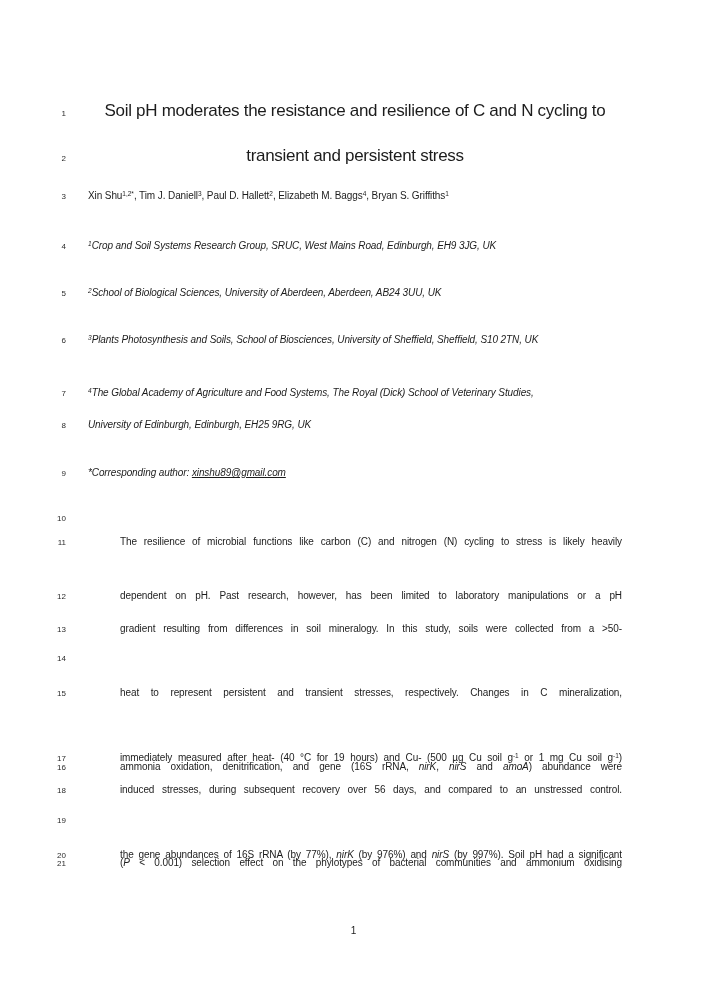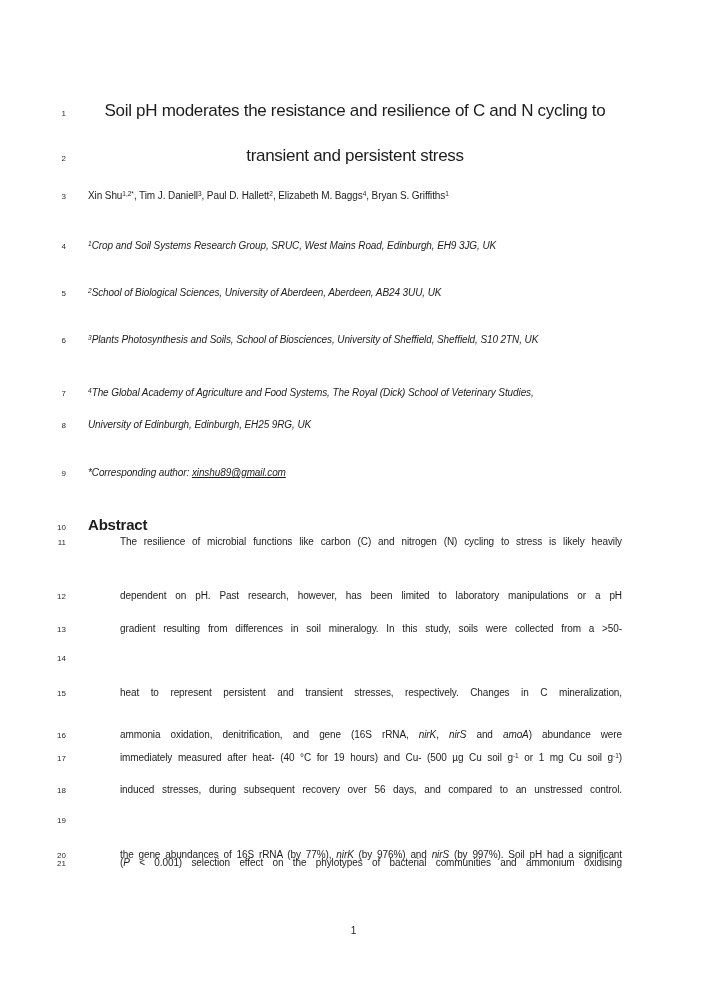--- a/index.html
+++ b/index.html
@@ -134,21 +134,20 @@
 
   <div class="line" style="top:466px">
     <span class="lineno">9</span>
     <span class="content it">
       <span>*Corresponding author: </span><span class="link">xinshu89@gmail.com</span>
     </span>
   </div>
 
   <div class="line" style="top:514px">
     <span class="lineno">10</span>
-    <span class="content heading-text">Abstract</span>
   </div>
 
   <div class="line" style="top:535px">
     <span class="lineno">11</span>
     <span class="content justify">The resilience of microbial functions like carbon (C) and nitrogen (N) cycling to stress is likely heavily</span>
   </div>
 
   <div class="line" style="top:589px">
     <span class="lineno">12</span>
     <span class="content justify">dependent on pH. Past research, however, has been limited to laboratory manipulations or a pH</span>
@@ -161,21 +160,21 @@
 
   <div class="line" style="top:654px">
     <span class="lineno">14</span>
   </div>
 
   <div class="line" style="top:686px">
     <span class="lineno">15</span>
     <span class="content justify">heat to represent persistent and transient stresses, respectively. Changes in C mineralization,</span>
   </div>
 
-  <div class="line" style="top:728px">
+  <div class="line" style="top:760px">
     <span class="lineno">16</span>
     <span class="content justify">
       <span>ammonia oxidation, denitrification, and gene (16S rRNA, </span><span class="it">nirK</span><span>, </span><span class="it">nirS</span><span> and </span><span class="it">amoA</span><span>) abundance were</span>
     </span>
   </div>
 
   <div class="line" style="top:751px">
     <span class="lineno">17</span>
     <span class="content justify">
       <span>immediately measured after heat- (40 °C for 19 hours) and Cu- (500 µg Cu soil g</span><span class="sup">-1</span><span> or 1 mg Cu soil g</span><span class="sup">-1</span><span>)</span>

